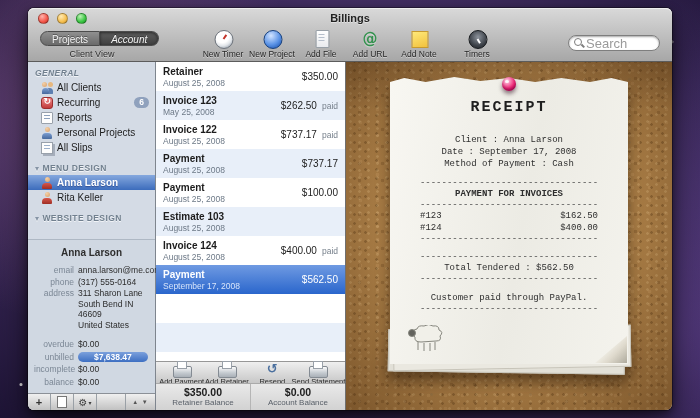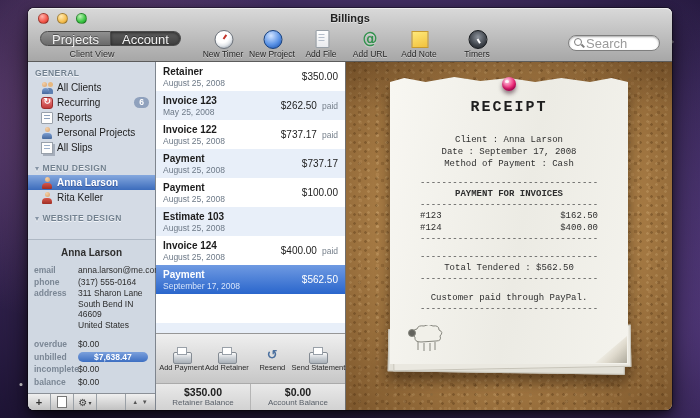--- a/index.html
+++ b/index.html
@@ -28,26 +28,26 @@
   .win-title { text-align:center; font-size:11px; font-weight:bold; color:#222;
     line-height:20px; text-shadow:0 1px 0 rgba(255,255,255,.45); }
   .tl { position:absolute; top:5px; left:10px; display:flex; gap:8px; }
   .light { width:11px; height:11px; border-radius:50%; border:1px solid rgba(0,0,0,.3); }
   .light.red    { background:radial-gradient(circle at 35% 28%,#ffb3ac,#f4574a 60%,#b93025); }
   .light.yellow { background:radial-gradient(circle at 35% 28%,#ffeab2,#f6bf50 60%,#c8922a); }
   .light.green  { background:radial-gradient(circle at 35% 28%,#bdf2b4,#3ac643 60%,#1f9428); }
 
   .toolbar { position:absolute; top:20px; left:0; right:0; height:34px; }
   .seg { position:absolute; left:12px; top:3px; display:flex; }
-  .seg-btn { height:15px; padding:0 11px; font-size:13px; color:#f2f2f2; line-height:15px;
+  .seg-btn { height:15px; padding:0 11px; font-size:10px; color:#f2f2f2; line-height:15px;
     background:linear-gradient(#909090,#6a6a6a); border:1px solid #4c4c4c; border-left-width:0;
     text-shadow:0 -1px 0 rgba(0,0,0,.4); cursor:default; }
   .seg-btn:first-child { border-radius:8px 0 0 8px; border-left-width:1px; }
   .seg-btn:nth-child(2) { border-radius:0 8px 8px 0; }
-  .seg-btn.selected { background:linear-gradient(#5e5e5e,#3f3f3f); box-shadow:inset 0 1px 3px rgba(0,0,0,.55); }
+  .seg-btn.selected { background:linear-gradient(#5e5e5e,#3f3f3f); box-shadow:inset 0 1px 3px rgba(0,0,0,.55);font-style:italic; }
   .view-label { position:absolute; left:8px; top:21px; width:112px; text-align:center;
     font-size:9px; color:#2e2e2e; text-shadow:0 1px 0 rgba(255,255,255,.45); }
 
   .tb-center { position:absolute; left:50%; transform:translateX(-50%); top:2px; display:flex; }
   .tb-btn { width:49px; display:flex; flex-direction:column; align-items:center; cursor:default; }
   .tb-btn:nth-child(6) { margin-left:9px; }
   .tb-label { font-size:8.5px; color:#262626; text-shadow:0 1px 0 rgba(255,255,255,.45); white-space:nowrap; }
   .tb-ic { width:24px; height:19px; position:relative; }
   .tb-ic::before,.tb-ic::after { position:absolute; }
   .tb-ic[data-icon="clock"]::before { content:""; left:3px; top:0; width:17px; height:17px; border-radius:50%;
@@ -85,21 +85,21 @@
   .main { position:absolute; top:54px; bottom:0; left:0; right:0; display:flex;
     border-radius:0 0 6px 6px; overflow:hidden; }
 
   
   .sidebar { width:128px; flex:none; background:#d4dbe5; border-right:1px solid #7e858e;
     display:flex; flex-direction:column; }
   .sb-scroll { flex:1; min-height:0; padding-top:4px; overflow:hidden; }
   .sb-header { height:14px; display:flex; align-items:center; gap:3px; padding-left:7px; margin-top:6px;
     font-size:8.5px; font-weight:bold; color:#71808f; letter-spacing:.4px;
     text-shadow:0 1px 0 rgba(255,255,255,.7); }
-  .sb-group:first-child .sb-header { margin-top:0; }
+  .sb-group:first-child .sb-header { margin-top:0;font-style:italic; }
   .sb-header.disclosable::before { content:"▾"; font-size:8px; color:#8795a6; }
   .sb-item { height:15px; display:flex; align-items:center; gap:4px; padding:0 6px 0 13px;
     font-size:10px; color:#1e1e1e; cursor:default; }
   .sb-item.selected { background:linear-gradient(#85a8de,#3c6cbc); color:#fff; font-weight:bold;
     text-shadow:0 1px 1px rgba(0,0,60,.35); }
   .sb-label { white-space:nowrap; overflow:hidden; }
   .badge { margin-left:auto; background:#8fa1bd; color:#fff; font-size:8.5px; font-weight:bold;
     line-height:11px; padding:0 5px; border-radius:6px; }
   .badge:empty { display:none; }
 
@@ -119,21 +119,21 @@
   .sb-ic[data-icon="report"] { background:#fdfdfd; border:1px solid #99a1ab; border-radius:1px; }
   .sb-ic[data-icon="report"]::before { content:""; position:absolute; left:2px; right:2px; top:2px; height:6px;
     background:repeating-linear-gradient(#8da1bc 0 1px,transparent 1px 3px); }
   .sb-ic[data-icon="slips"] { background:#fdfdfd; border:1px solid #99a1ab; box-shadow:2px 2px 0 rgba(120,130,145,.5); }
   .sb-ic[data-icon="slips"]::before { content:""; position:absolute; left:2px; right:2px; top:2px; height:5px;
     background:repeating-linear-gradient(#9cb0cb 0 1px,transparent 1px 3px); }
 
   .contact { border-top:1px solid #aeb8c4; background:#d0d8e2; padding:7px 6px 4px; flex:none; }
   .contact-name { text-align:center; font-size:10px; font-weight:bold; color:#2e2e2e; margin-bottom:7px; }
   .c-row { display:flex; gap:4px; font-size:8.5px; line-height:10.5px; margin-bottom:1px; }
-  .c-label { width:40px; text-align:left; color:#7b8795; flex:none;font-weight:bold; }
+  .c-label { width:40px; text-align:right; color:#7b8795; flex:none; }
   .c-value { color:#2c2c2c; white-space:pre-line; min-width:0; }
   .c-totals { margin-top:9px; }
   .c-totals .c-row { margin-bottom:2px; }
   .pill { background:linear-gradient(#7ba0dc,#3d6fc2); color:#fff; border-radius:7px;
     padding:0 16px; font-weight:bold; }
 
   .sb-bottombar { height:17px; flex:none; background:linear-gradient(#f0f0f0,#c1c1c1);
     border-top:1px solid #8b9097; display:flex; align-items:stretch; }
   .bb-btn { width:23px; border-right:1px solid #9aa0a6; display:flex; align-items:center;
     justify-content:center; cursor:default; }
@@ -153,21 +153,21 @@
   .tt { display:flex; flex-direction:column; justify-content:center; min-width:0; }
   .l-title { font-size:10px; font-weight:bold; color:#1c1c1c; line-height:12px; white-space:nowrap; }
   .l-date { font-size:8.5px; color:#6d7987; line-height:10px; white-space:nowrap; }
   .l-amount { margin-left:auto; font-size:10px; color:#1c1c1c; white-space:nowrap; }
   .l-paid { font-size:8.5px; color:#77818c; margin-left:5px; white-space:nowrap; }
   .l-paid:empty { margin-left:0; }
   .lrow.selected { background:linear-gradient(#6f9ae2,#2a66cc); }
   .lrow.selected .l-title, .lrow.selected .l-amount { color:#fff; }
   .lrow.selected .l-date { color:#d8e5fa; }
 
-  .actions { height:50px; flex:none; background:linear-gradient(#efefef,#c7c7c7);
+  .actions { height:22px; flex:none; background:linear-gradient(#efefef,#c7c7c7);
     border-top:1px solid #979797; display:flex; align-items:center; justify-content:space-between; padding:0 3px; }
   .act-btn { width:47px; display:flex; flex-direction:column; align-items:center; cursor:default; }
   .act-label { font-size:7.5px; color:#2a2a2a; white-space:nowrap; }
   .act-ic { height:17px; width:22px; position:relative; }
   .act-ic[data-icon="machine"]::before { content:""; position:absolute; left:2px; top:6px; width:17px; height:10px;
     background:linear-gradient(#fbfbfb,#c3c9cf 60%,#a9b0b7); border:1px solid #848b93; border-radius:2px; }
   .act-ic[data-icon="machine"]::after { content:""; position:absolute; left:6px; top:1px; width:8px; height:6px;
     background:#fff; border:1px solid #99a0a8; }
   .act-ic[data-icon="resend"]::before { content:"↺"; position:absolute; left:0; right:0; top:1px;
     text-align:center; font-size:13px; line-height:15px; font-weight:bold; color:#4a6f9e; }

